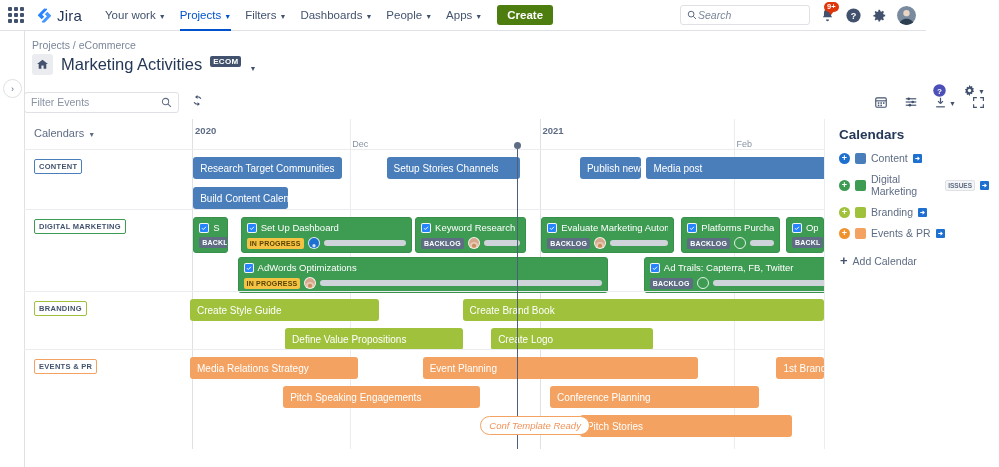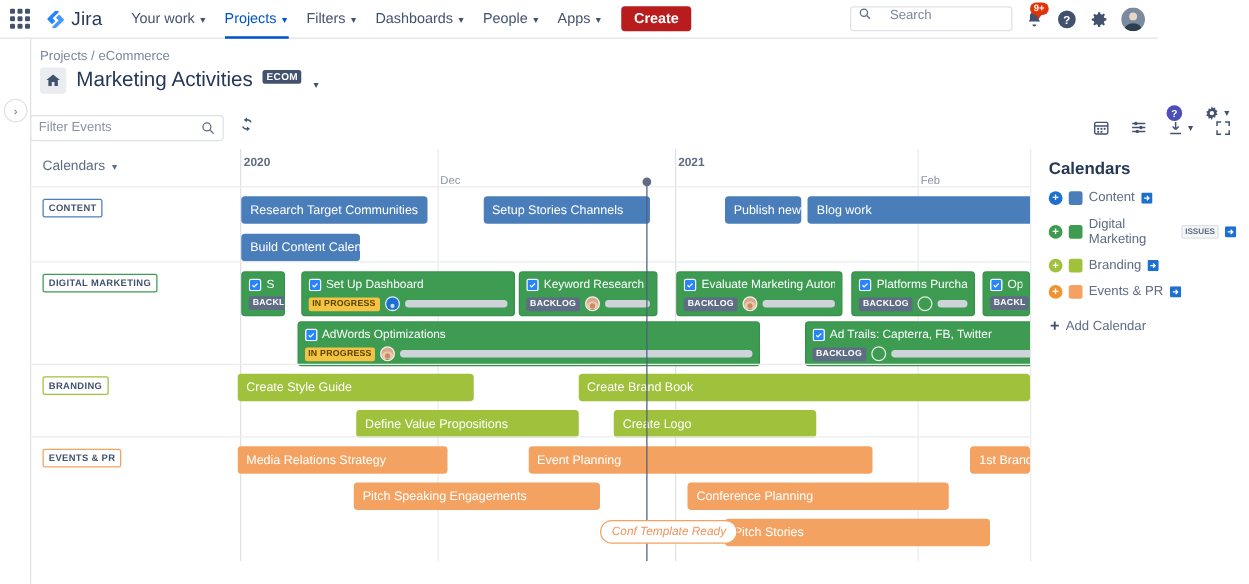--- a/index.html
+++ b/index.html
@@ -30,28 +30,28 @@
     display: flex; align-items: center; gap: 3px; cursor: pointer;
     height: 31px; position: relative;
   }
   .nav-item.active { color: #0052cc; }
   .nav-item.active:after {
     content:""; position:absolute; left:7px; right:7px; bottom:0;
     height:2px; background:#0052cc;
   }
   .caret { font-size: 7px; line-height: 1; position: relative; top: 1px; }
   .create-btn {
-    background: #b91c1c; color: #fff; font-size: 11.5px; font-weight: 600;
+    background: #4d7c0f; color: #fff; font-size: 11.5px; font-weight: 600;
     padding: 4px 10px; border-radius: 3px; margin-left: 8px; cursor: pointer;
   }
   .nav-right { margin-left: auto; display: flex; align-items: center; gap: 9px; }
   .search-box {
     width: 130px; height: 20px; border: 1px solid #dfe1e6; border-radius: 3px;
-    display: flex; align-items: flex-start; gap: 15px; padding: 0 6px;
-    background: #fff; cursor: text;
+    display: flex; align-items: center; gap: 1px; padding: 0 6px;
+    background: #fff; cursor: text; font-style: italic;
   }
   .search-box .ph { font-size: 10.5px; color: #7a869a; }
   .notif { position: relative; width: 17px; height: 17px; cursor: pointer; }
   .badge {
     position: absolute; top: -5px; left: 5px; background: #de350b; color: #fff;
     font-size: 7.5px; font-weight: 700; border-radius: 8px; padding: 1px 3px;
     line-height: 1.15; min-width: 14px; text-align: center;
   }
   .badge:after{ content:""; position:absolute; bottom:-3px; left:4px;
     border-left:3px solid transparent; border-right:3px solid transparent;
@@ -383,21 +383,21 @@
         <div class="mo-lbl" style="left: 25.6%; top: 20px;">Dec</div>
         <div class="mo-lbl" style="left: 86.2%; top: 20px;">Feb</div>
         <div class="today-line" style="left: 51.5%;"></div>
         <div class="today-dot" style="left: calc(51.5% - 3px); top: 23px;"></div>
       </div>
     <div id="bars-host">
         <div class="hdivider" style="top: 30px;"></div>
         <div class="bar blue" style="left: 0.5%; width: 23.5%; top: 38px; height: 22px;">Research Target Communities</div>
         <div class="bar blue" style="left: 31%; width: 21%; top: 38px; height: 22px;">Setup Stories Channels</div>
         <div class="bar blue" style="left: 61.5%; width: 9.7%; top: 38px; height: 22px;">Publish new</div>
-        <div class="bar blue" style="left: 72%; width: 28.5%; top: 38px; height: 22px;">Blog work</div>
+        <div class="bar blue" style="left: 72%; width: 28.5%; top: 38px; height: 22px;">Media post</div>
         <div class="bar blue" style="left: 0.5%; width: 15%; top: 68px; height: 22px;">Build Content Calendar</div>
         <div class="hdivider" style="top: 90px;"></div>
         <div class="card" style="left: 0.5%; width: 5.5%; top: 98px; height: 36px;">
           <div class="card-title">
             <span class="chk">
               <svg width="8" height="8" viewBox="0 0 16 16">
                 <rect width="16" height="16" rx="2" fill="#2684ff"></rect>
                 <path d="M4 8.4l2.6 2.6L12 5.6" stroke="#fff" stroke-width="2" fill="none"></path>
               </svg>
             </span>

